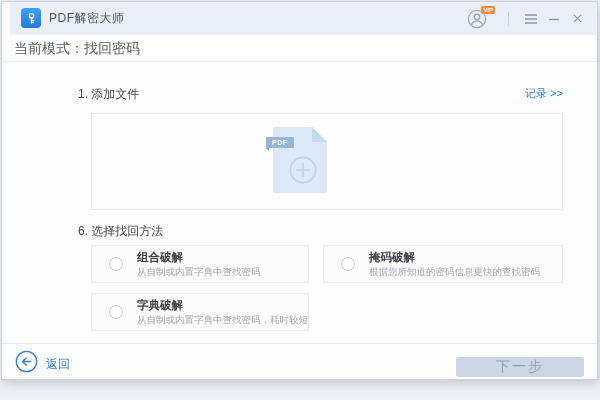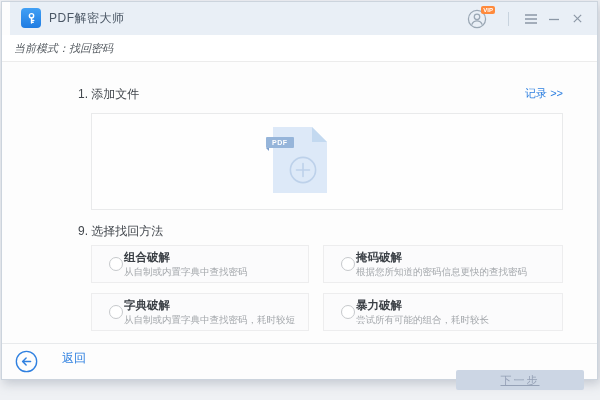--- a/index.html
+++ b/index.html
@@ -41,21 +41,21 @@
   .tb-divider{width:1px;height:14px;background:#c8d3de;margin:0 9px;}
   .tb-btn{
     width:20px;height:24px;display:flex;align-items:center;justify-content:center;
     cursor:pointer;margin-left:3px;
   }
   
   .modebar{
     position:absolute;left:0;top:33px;right:0;height:26px;
     background:#ffffff;border-bottom:1px solid #ececec;
   }
-  .modebar-label{margin-left:12px;line-height:26px;font-size:11px;color:#555b61;font-style:italic;}
+  .modebar-label{margin-left:12px;line-height:26px;font-size:14px;color:#555b61;}
   
   .section-title{position:absolute;font-size:12px;color:#42474d;}
   .records-link{
     position:absolute;right:34px;top:84px;font-size:11px;color:#2f80e0;cursor:pointer;
   }
   .drop-area{
     position:absolute;left:89px;top:111px;width:470px;height:95px;
     background:#fefefe;border:1px solid #e9eaeb;cursor:pointer;
   }
   .pdf-icon-wrap{position:absolute;left:181px;top:13px;width:54px;height:66px;}
@@ -75,37 +75,37 @@
   }
   .card{
     height:38px;background:#fbfbfc;border:1px solid #ededee;
     display:flex;align-items:center;padding-left:17px;box-sizing:border-box;
     cursor:pointer;
   }
   .radio{
     width:12px;height:12px;border-radius:50%;
     border:1px solid #c6c9cc;background:#fff;flex:0 0 auto;
   }
-  .card-text{margin-left:1px;}
+  .card-text{margin-left:14px;}
   .card-title{font-size:11.5px;font-weight:bold;color:#3a3f45;line-height:1;}
   .card-desc{font-size:9.5px;color:#a3a7ab;line-height:1;margin-top:4px;white-space:nowrap;}
   
   .footer{
     position:absolute;left:0;right:0;bottom:0;height:35px;
     background:#fdfdfd;border-top:1px solid #e8eaec;
   }
   .back-btn{
-    position:absolute;left:13px;top:6px;display:flex;align-items:flex-start;cursor:pointer;gap:16px;
+    position:absolute;left:13px;top:6px;display:flex;align-items:flex-end;cursor:pointer;
   }
   .back-label{margin-left:8px;font-size:12px;color:#2f80e0;}
   .next-btn{
-    position:absolute;right:13px;top:26px;width:128px;height:20px;
-    background:#ccd6e4;color:#95a1b6;font-size:11px;
+    position:absolute;right:13px;top:13px;width:128px;height:20px;
+    background:#ccd6e4;color:#95a1b6;font-size:14px;
     display:flex;align-items:center;justify-content:center;
-    border-radius:2px;cursor:default;letter-spacing:2px;text-decoration:underline;
+    border-radius:2px;cursor:default;letter-spacing:2px;
   }
 </style>
 </head>
 <body>
 
 <div class="window">
 
   <div class="titlebar">
     <div class="app-icon">
       <svg width="13" height="13" viewBox="0 0 24 24">
@@ -157,21 +157,21 @@
         <path d="M39 0 l15 15 h-15 z" fill="#c3d9f0"></path>
       </svg>
       <span class="pdf-tag">PDF</span>
       <svg style="position:absolute;left:16px;top:29px;cursor:pointer;" width="28" height="28" viewBox="0 0 28 28">
         <circle cx="14" cy="14" r="12.6" fill="none" stroke="#bdd1ea" stroke-width="1.6"></circle>
         <path d="M14 7.5v13 M7.5 14h13" stroke="#bdd1ea" stroke-width="1.6" stroke-linecap="round"></path>
       </svg>
     </div>
   </div>
 
-  <div class="section-title" style="left:76px;top:221px;">9. 选择找回方法</div>
+  <div class="section-title" style="left:76px;top:221px;">6. 选择找回方法</div>
 
   <div class="cards">
     <div class="card">
       <span class="radio"></span>
       <span class="card-text">
         <div class="card-title">组合破解</div>
         <div class="card-desc">从自制或内置字典中查找密码</div>
       </span>
     </div>
     <div class="card">
@@ -181,27 +181,20 @@
         <div class="card-desc">根据您所知道的密码信息更快的查找密码</div>
       </span>
     </div>
     <div class="card">
       <span class="radio"></span>
       <span class="card-text">
         <div class="card-title">字典破解</div>
         <div class="card-desc">从自制或内置字典中查找密码，耗时较短</div>
       </span>
     </div>
-    <div class="card">
-      <span class="radio"></span>
-      <span class="card-text">
-        <div class="card-title">暴力破解</div>
-        <div class="card-desc">尝试所有可能的组合，耗时较长</div>
-      </span>
-    </div>
   </div>
 
   <div class="footer">
     <div class="back-btn">
       <svg width="23" height="23" viewBox="0 0 24 24">
         <circle cx="12" cy="12" r="10.6" fill="none" stroke="#2f80e0" stroke-width="1.4"></circle>
         <path d="M16.3 12H8.4 M11.6 8.3 L7.9 12l3.7 3.7" fill="none" stroke="#2f80e0" stroke-width="1.5" stroke-linecap="round" stroke-linejoin="round"></path>
       </svg>
       <span class="back-label">返回</span>
     </div>

